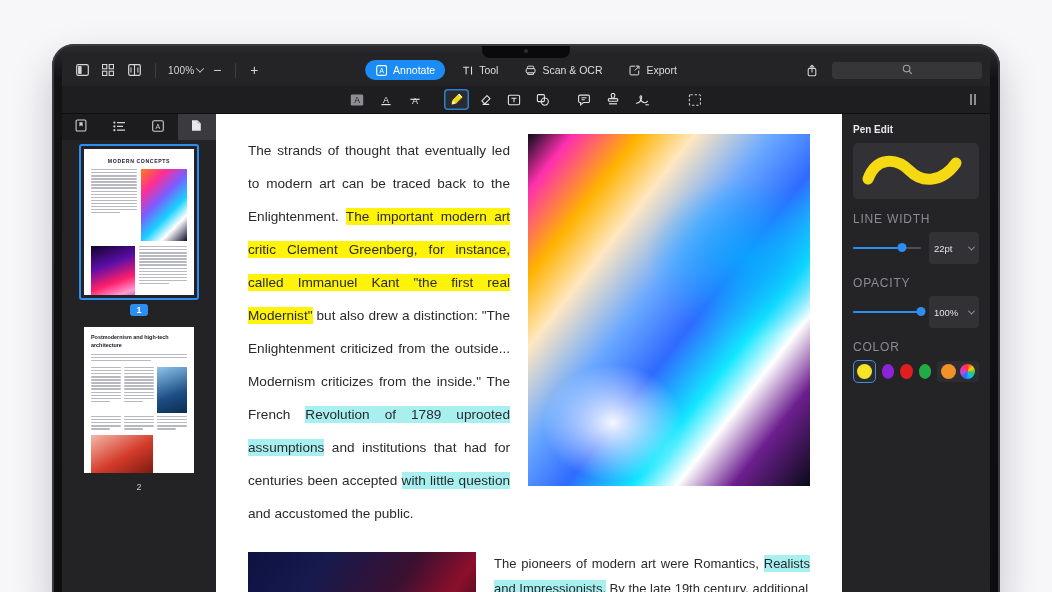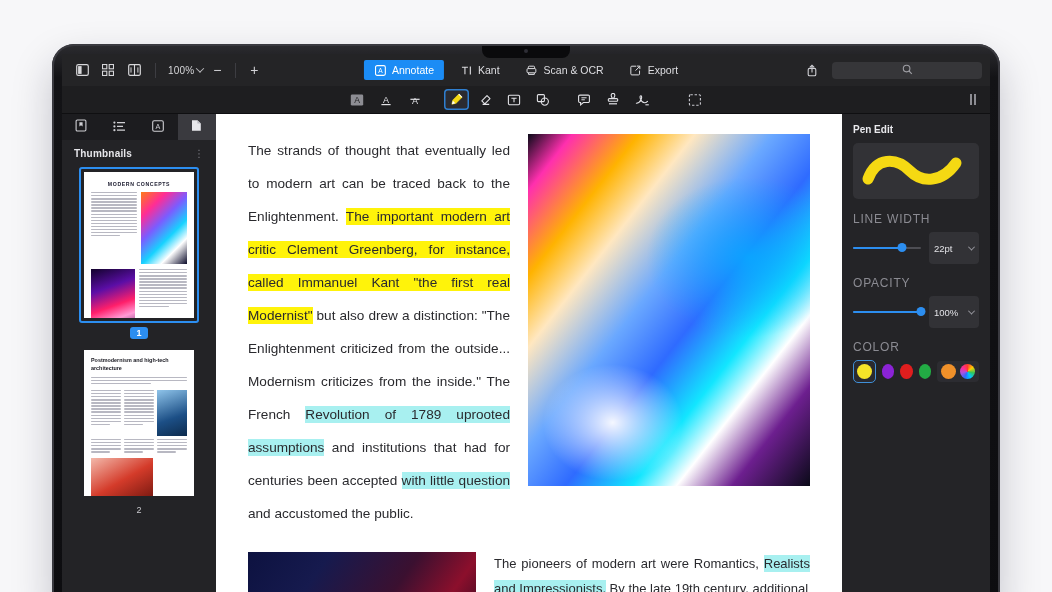--- a/index.html
+++ b/index.html
@@ -60,21 +60,21 @@
          transform:rotate(45deg) translate(-1px,-1px); }
   .zbtn{ font-size:14px; color:#d2d2d6; width:18px; text-align:center; cursor:pointer; line-height:1;}
 
   
   #main-tabs{
     position:absolute; left:50%; transform:translateX(-50%);
     display:flex; align-items:center; gap:6px;
   }
   .mtab{
     display:flex; align-items:center; gap:6px;
-    padding:4px 10px; border-radius:2px; cursor:pointer;
+    padding:4px 10px; border-radius:10px; cursor:pointer;
     font-size:10.5px; color:#dedee2; white-space:nowrap;
   }
   .mtab.active{ background:#1b8cf5; color:#fff; }
   .tab-ico{ width:12px; height:12px; display:flex; align-items:center; justify-content:center; }
 
   #topbar-right{ margin-left:auto; display:flex; align-items:center; gap:8px; }
   #search-box{
     width:150px; height:17px; background:#363639; border-radius:4px;
     display:flex; align-items:center; justify-content:center; cursor:text;
   }
@@ -262,21 +262,21 @@
           </span>
           <span>Annotate</span>
         </div>
         <div class="mtab">
           <span class="tab-ico">
             <svg width="11" height="11" viewBox="0 0 11 11">
                 <path d="M1 2.2h6M4 2.2v7" stroke="#dedee2" stroke-width="1.1" fill="none"></path>
                 <path d="M9.4 1.6v8" stroke="#dedee2" stroke-width="1.1"></path>
               </svg>
           </span>
-          <span>Kant</span>
+          <span>Tool</span>
         </div>
         <div class="mtab">
           <span class="tab-ico">
             <svg width="11" height="11" viewBox="0 0 11 11">
                 <path d="M2.4 3.6V2.2a1 1 0 011-1h4.2a1 1 0 011 1v1.4" fill="none" stroke="#dedee2" stroke-width="1"></path>
                 <rect x="1.1" y="3.6" width="8.8" height="4.2" rx="1" fill="none" stroke="#dedee2" stroke-width="1"></rect>
                 <path d="M2.6 7.8v1.6h5.8V7.8" fill="none" stroke="#dedee2" stroke-width="1"></path>
               </svg>
           </span>
           <span>Scan &amp; OCR</span>
@@ -429,24 +429,20 @@
           <div class="stab active">
             <span>
               <svg width="11" height="13" viewBox="0 0 11 13">
                   <path d="M1 1.2h5.4L9.8 4.4v7.4H1z" fill="#e8e8ec"></path>
                   <path d="M6.4 1.2v3.2h3.4" fill="#b9b9c0"></path>
                 </svg>
             </span>
           </div>
         </div>
 
-        <div id="side-head">
-          <span id="thumbs-title">Thumbnails</span>
-          <span id="thumbs-menu">⋮</span>
-        </div>
 
         <div id="thumbs">
 
           <div class="thumb-wrap">
             <div class="thumb-sel">
               <div class="thumb">
                 <div class="t1-title">MODERN CONCEPTS</div>
                 <div class="t1-row">
                   <div class="t1-col">
                     <div class="mini-line"></div>

